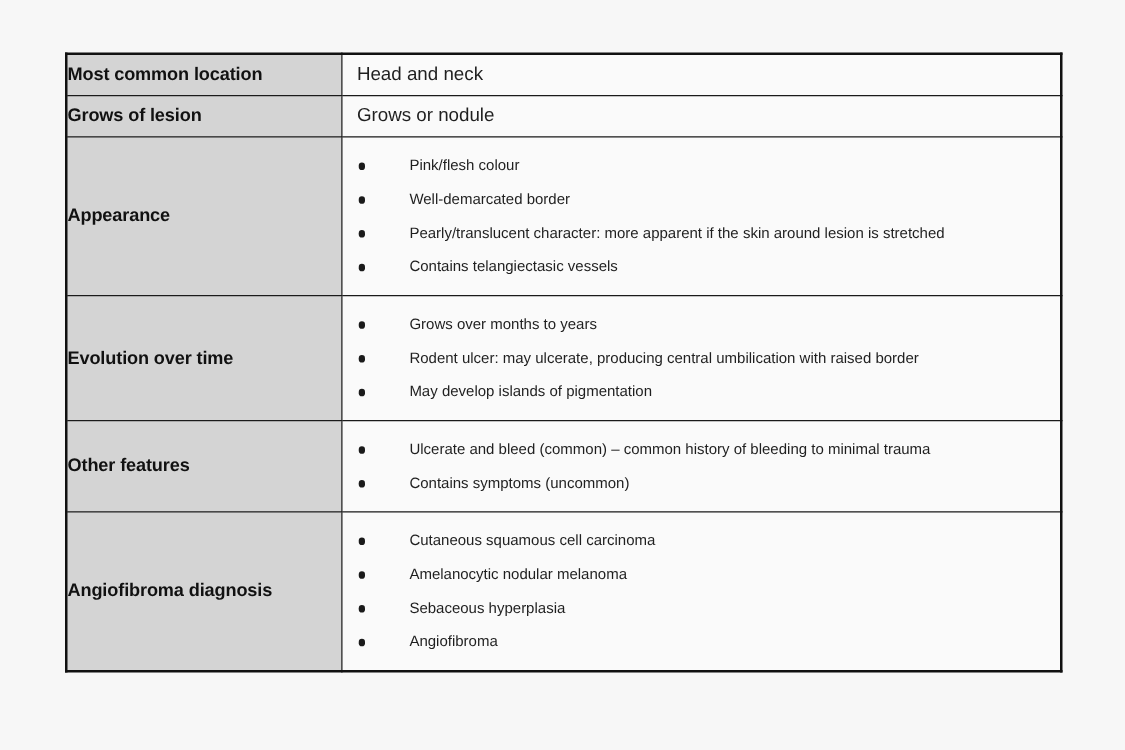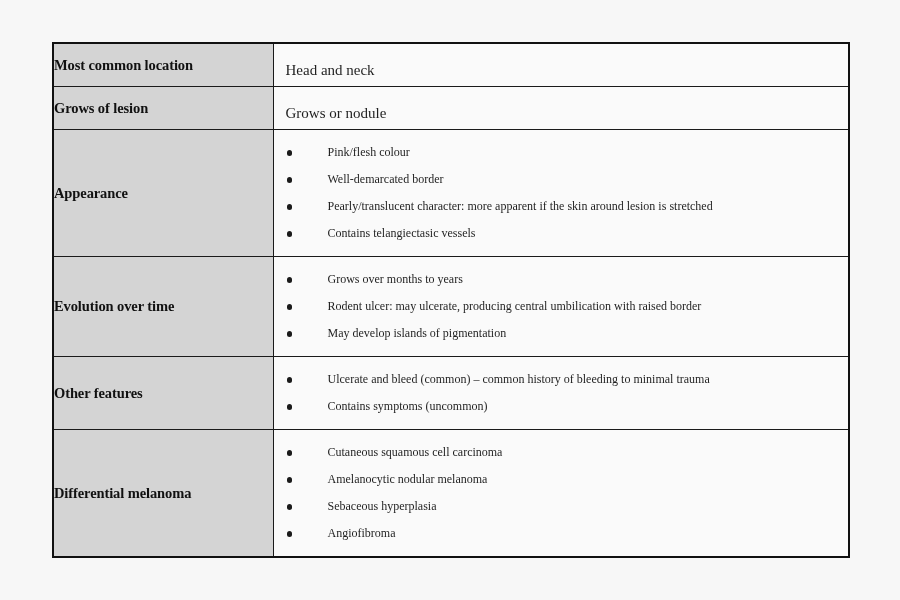--- a/index.html
+++ b/index.html
@@ -14,21 +14,20 @@
     font-family: "Liberation Sans", sans-serif;
     color: #1a1a1a;
     overflow: hidden;
   }
 
   #table-wrap {
     position: absolute;
     left: 52px;
     top: 42px;
     width: 704px;
-    font-family: Liberation Serif, serif;
   }
 
   table.feature-table {
     width: 796px;
     border-collapse: collapse;
     table-layout: fixed;
     border: 2px solid #111111;
   }
 
   table.feature-table col.c-label { width: 220px; }
@@ -51,21 +50,21 @@
 
   td.value-cell {
     background: #fafafa;
     font-size: 15px;
     color: #1f1f1f;
     padding: 0;
   }
 
   
   .plain-value {
-    padding: 16px 0 6px 12px;
+    padding: 6px 0 6px 12px;
     line-height: 20px;
   }
 
   
   ul.bullets {
     list-style: none;
     margin: 0;
     padding: 9px 10px 9px 0;
   }
   ul.bullets li {
@@ -142,21 +141,21 @@
         <td class="label-cell">Other features</td>
         <td class="value-cell">
           <ul class="bullets">
             <li>Ulcerate and bleed (common) – common history of bleeding to minimal trauma</li>
             <li>Contains symptoms (uncommon)</li>
           </ul>
         </td>
       </tr>
 
       <tr class="row-ddx">
-        <td class="label-cell">Differential melanoma</td>
+        <td class="label-cell">Angiofibroma diagnosis</td>
         <td class="value-cell">
           <ul class="bullets">
             <li>Cutaneous squamous cell carcinoma</li>
             <li>Amelanocytic nodular melanoma</li>
             <li>Sebaceous hyperplasia</li>
             <li>Angiofibroma</li>
           </ul>
         </td>
       </tr>
 

